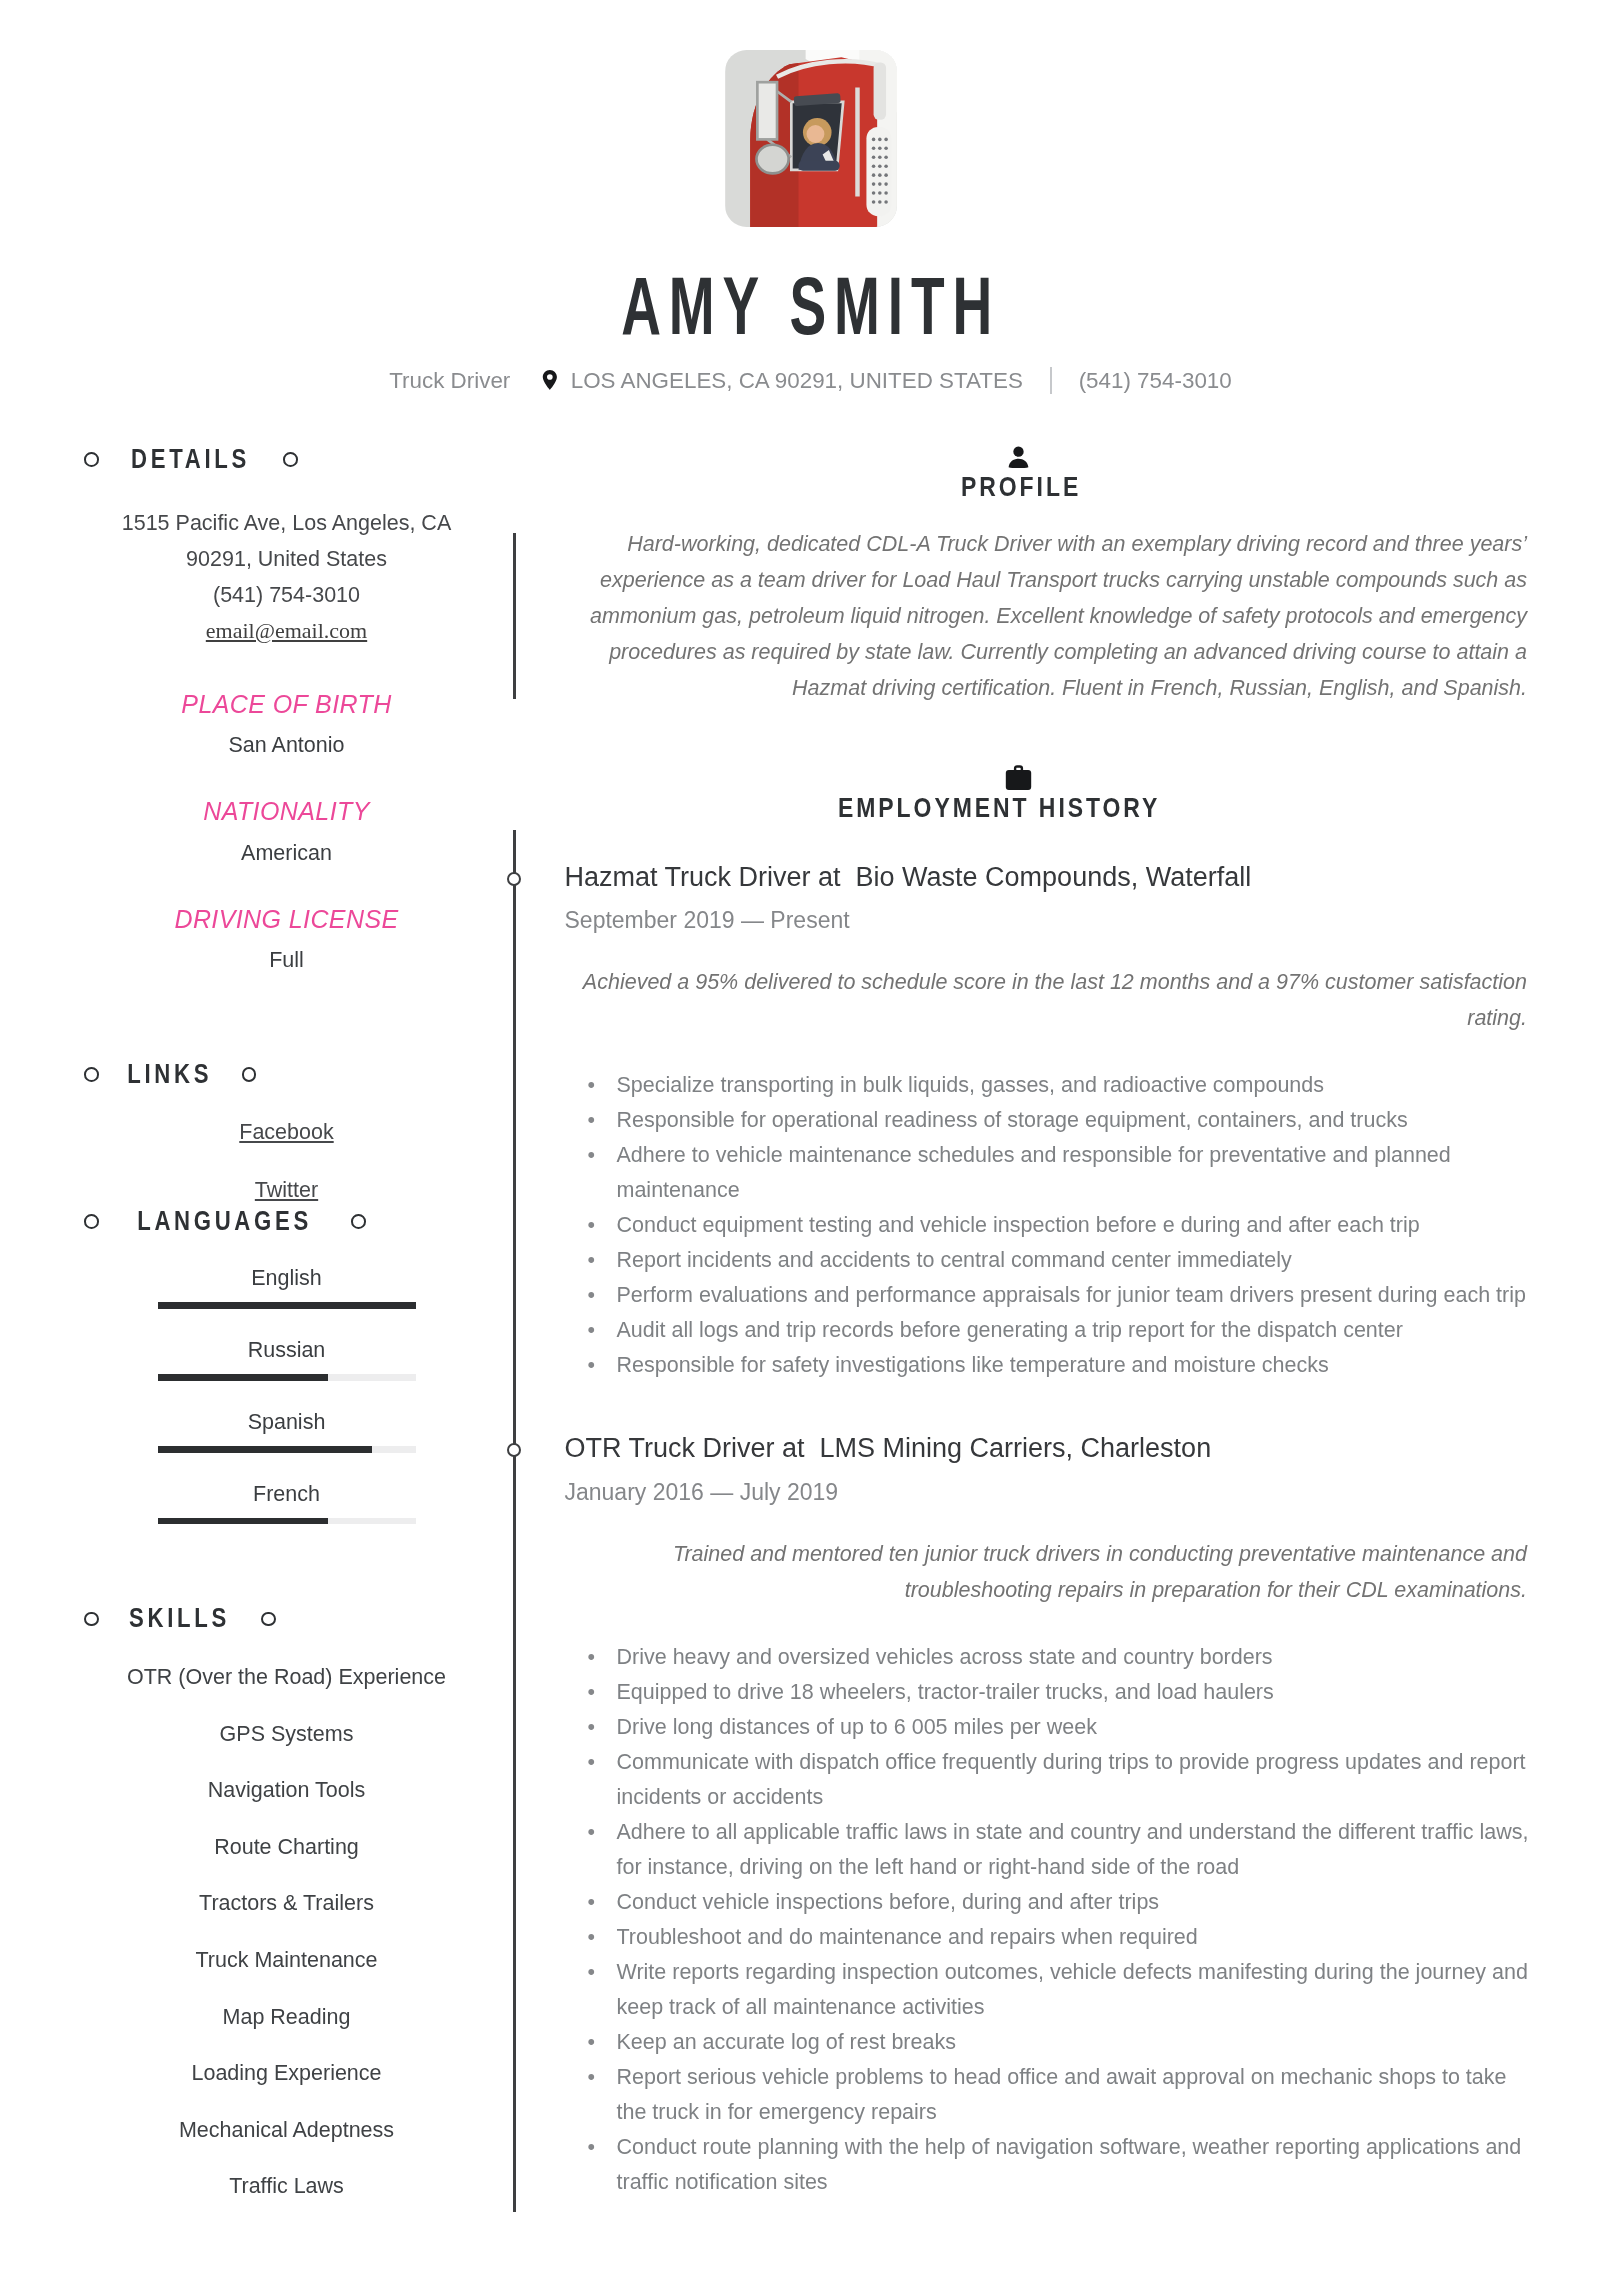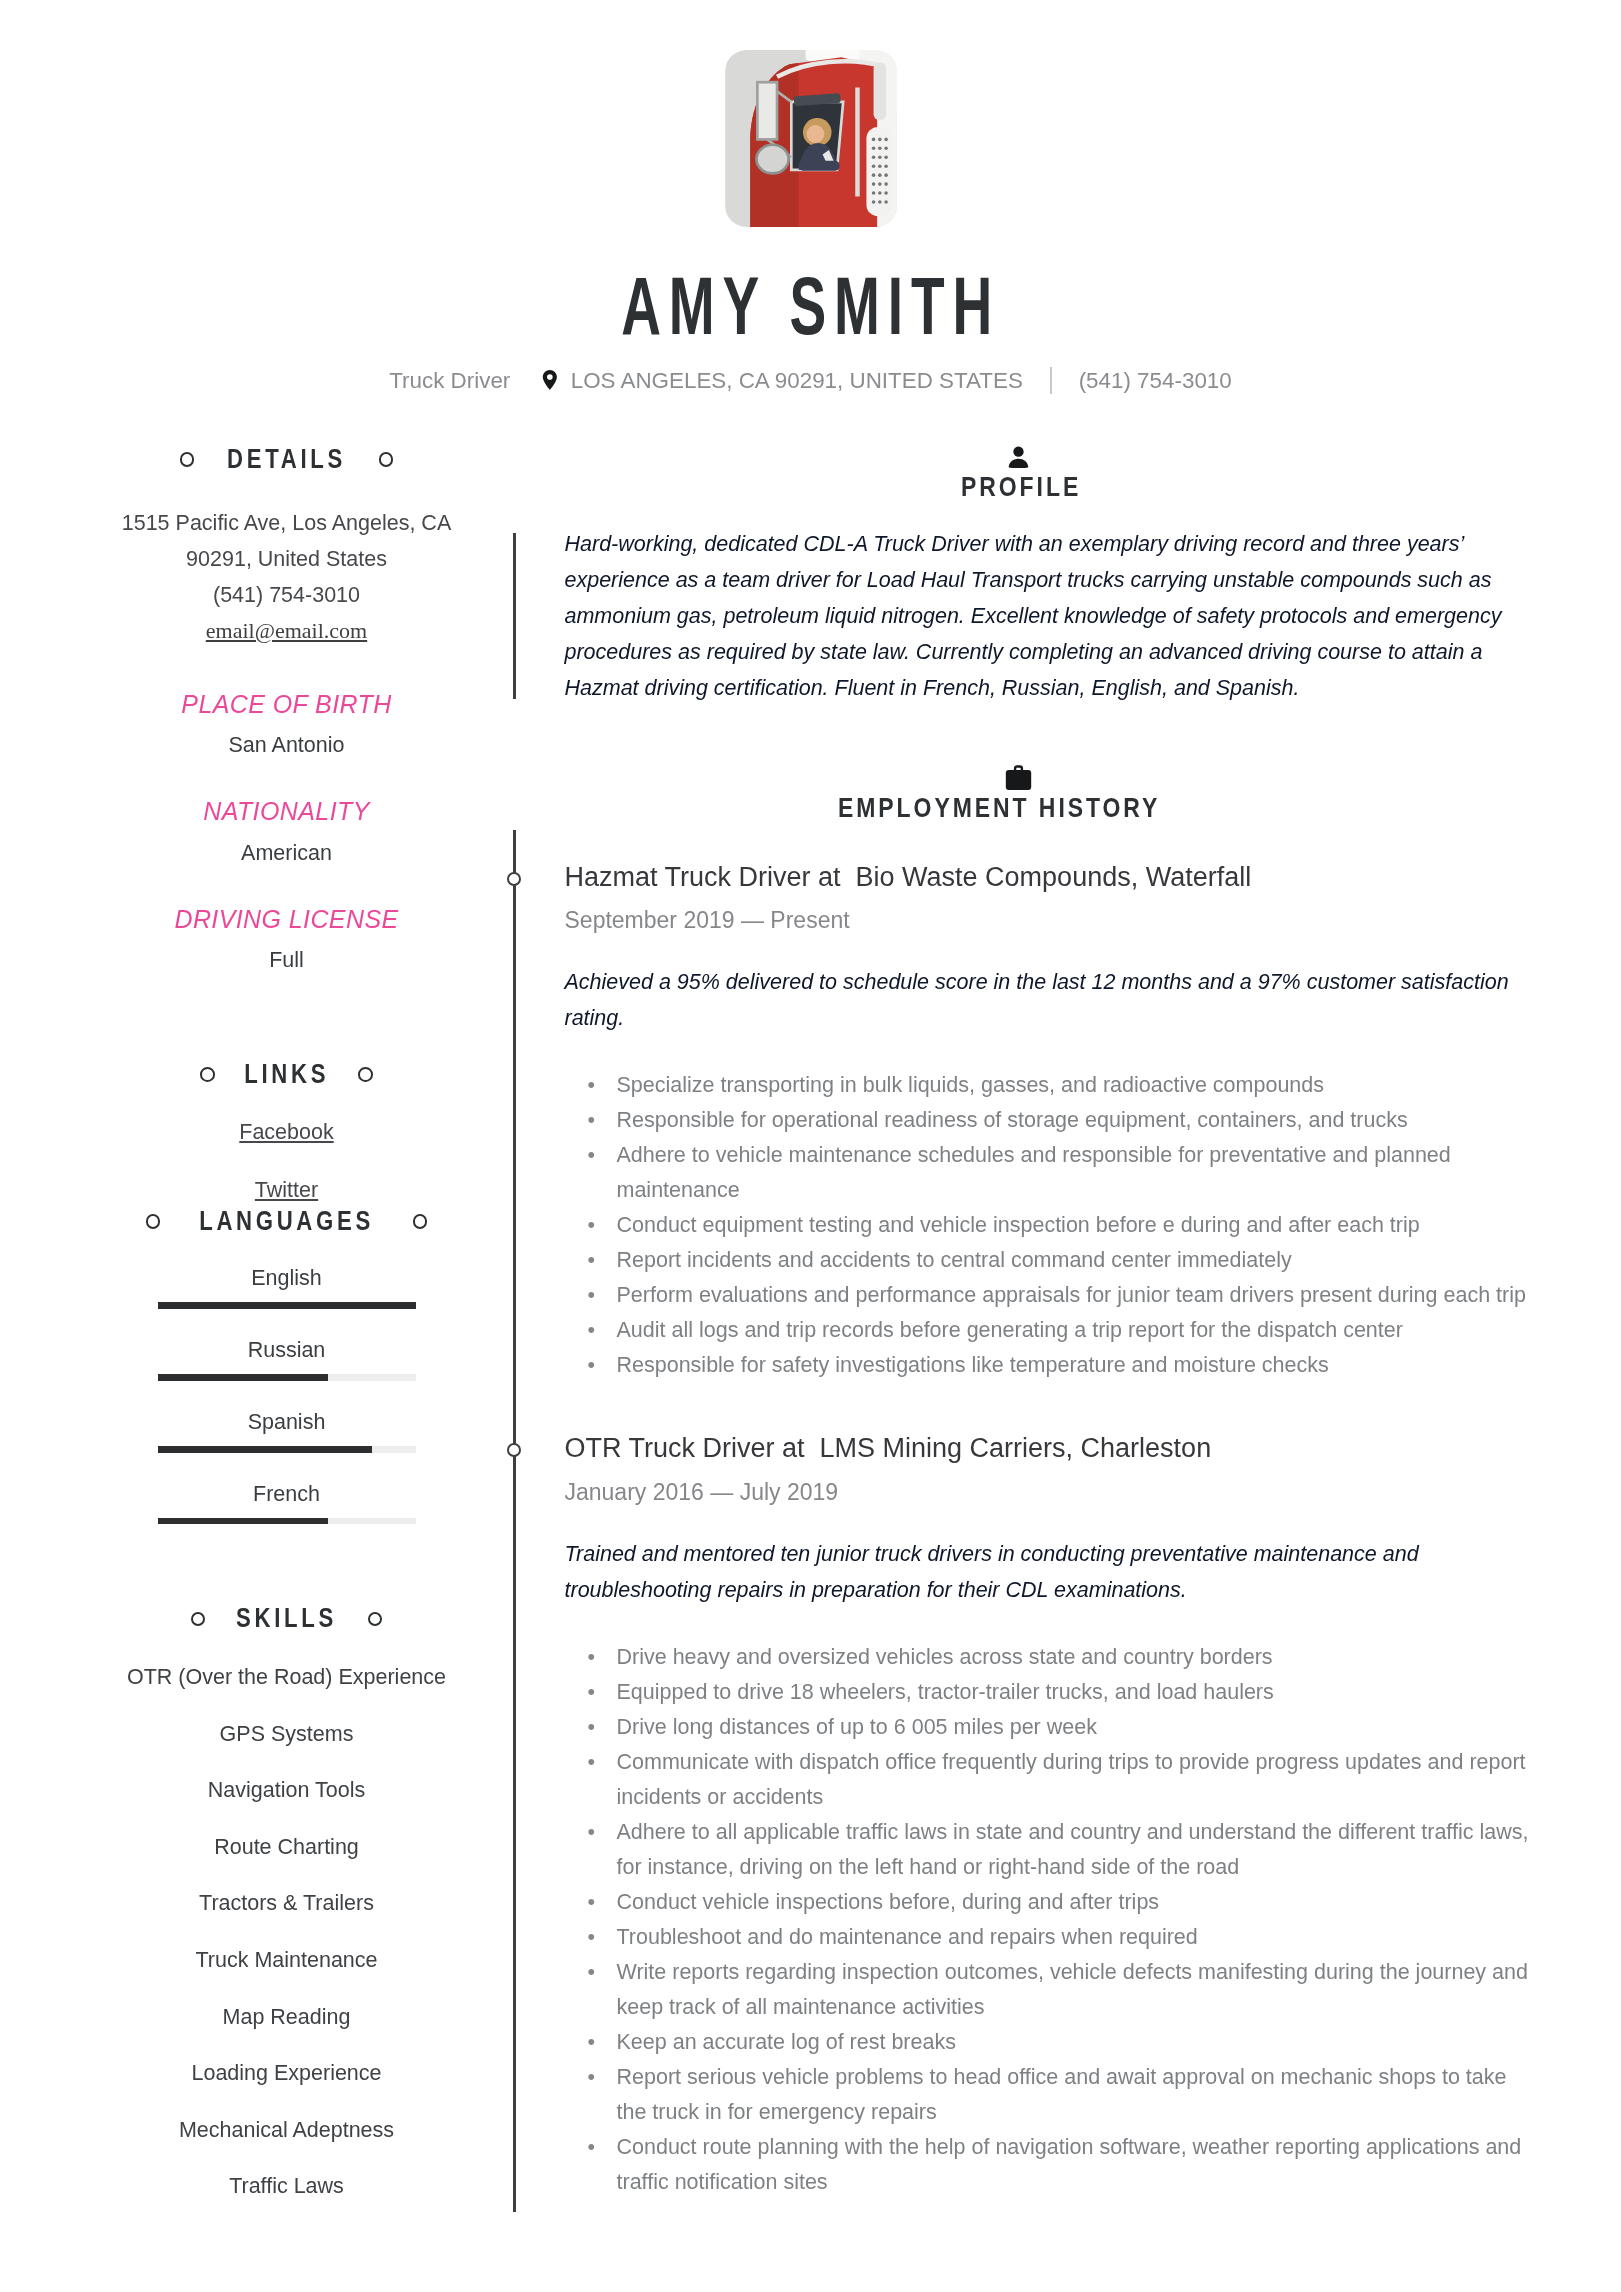--- a/index.html
+++ b/index.html
@@ -14,21 +14,21 @@
   .subtitle{margin-top:18px;display:flex;justify-content:center;align-items:center;
             font-size:22.4px;color:#8a8c8f;}
   .sub-role{margin-right:30px;}
   .pin{display:inline-flex;margin-right:10.7px;}
   .vdiv{width:1.8px;height:27px;background:#c6c8cb;margin:0 27px;}
   
   .cols{display:flex;align-items:flex-start;margin-top:50px;}
   .sidebar{width:405px;margin-left:84px;text-align:center;flex:0 0 auto;}
   .main{flex:1 1 auto;margin-left:12.5px;margin-right:86px;}
   
-  .shead{display:flex;align-items:center;justify-content:center;gap:19.7px;margin:0;color:#2e3134;}
+  .shead{display:flex;align-items:center;justify-content:flex-start;gap:19.7px;margin:0;color:#2e3134;}
   .shead .txt{font-size:27px;font-weight:700;letter-spacing:4.5px;display:inline-block;transform:scaleX(.82);white-space:nowrap;}
   .ring{width:10.7px;height:10.7px;border:2.7px solid #2e3134;border-radius:50%;flex:0 0 auto;}
   .addr{margin:30px auto 0;width:369px;font-size:21.5px;line-height:36px;color:#46484b;}
   .sphone{margin:0;font-size:21.5px;line-height:36px;color:#46484b;}
   .emailrow{margin:0;line-height:36px;}
   a.email{font-size:22px;color:#404040;text-decoration:underline;cursor:pointer;font-family:Liberation Serif, serif;}
   .field{margin-top:39px;}
   .flabel{font-size:25px;color:#ec4899;letter-spacing:0.4px;font-style:italic;}
   .fvalue{margin-top:14.3px;font-size:21.5px;color:#3b3e41;}
   .links{margin-top:86px;}
@@ -41,21 +41,21 @@
   .lfill{height:100%;background:#2c2e30;}
   .skills{margin-top:79px;}
   .skill{margin-top:29.6px;font-size:21.5px;color:#3f4245;line-height:27px;}
   
   .mhead{display:flex;align-items:center;flex-direction:column;}
   .micon{width:30px;display:flex;justify-content:center;flex:0 0 auto;}
   .mtitle{margin:0 0 0 32px;font-size:28px;font-weight:700;letter-spacing:3.6px;color:#2e3134;}
   .mtitle .txt{display:inline-block;transform:scaleX(.82);transform-origin:left center;white-space:nowrap;}
   .pbody{position:relative;padding-left:63px;margin-top:23px;}
   .vline{position:absolute;left:11.6px;top:7.2px;bottom:7.2px;width:2.7px;background:#3e3f41;}
-  .summary{margin:0;font-style:italic;font-size:21.5px;line-height:36px;color:#0f172a;}
+  .summary{margin:8px;font-style:italic;font-size:21.5px;line-height:36px;color:#737373;text-align:right;}
   .employment{margin-top:59px;}
   .jobs{position:relative;margin-top:38px;}
   .jobs::before{content:"";position:absolute;left:11.6px;top:-32px;bottom:-12.5px;width:2.7px;background:#3e3f41;}
   .job{position:relative;padding-left:63px;}
   .job + .job{margin-top:50px;}
   .marker{position:absolute;left:5.4px;top:9.9px;width:9.9px;height:9.9px;border:2.7px solid #3e3f41;
           border-radius:50%;background:#fff;z-index:1;}
   .jtitle{margin:0;font-size:27px;font-weight:400;color:#36383b;white-space:pre-wrap;}
   .jdates{margin-top:14.3px;font-size:23px;color:#85878a;}
   .jsummary{margin-top:30px;}

